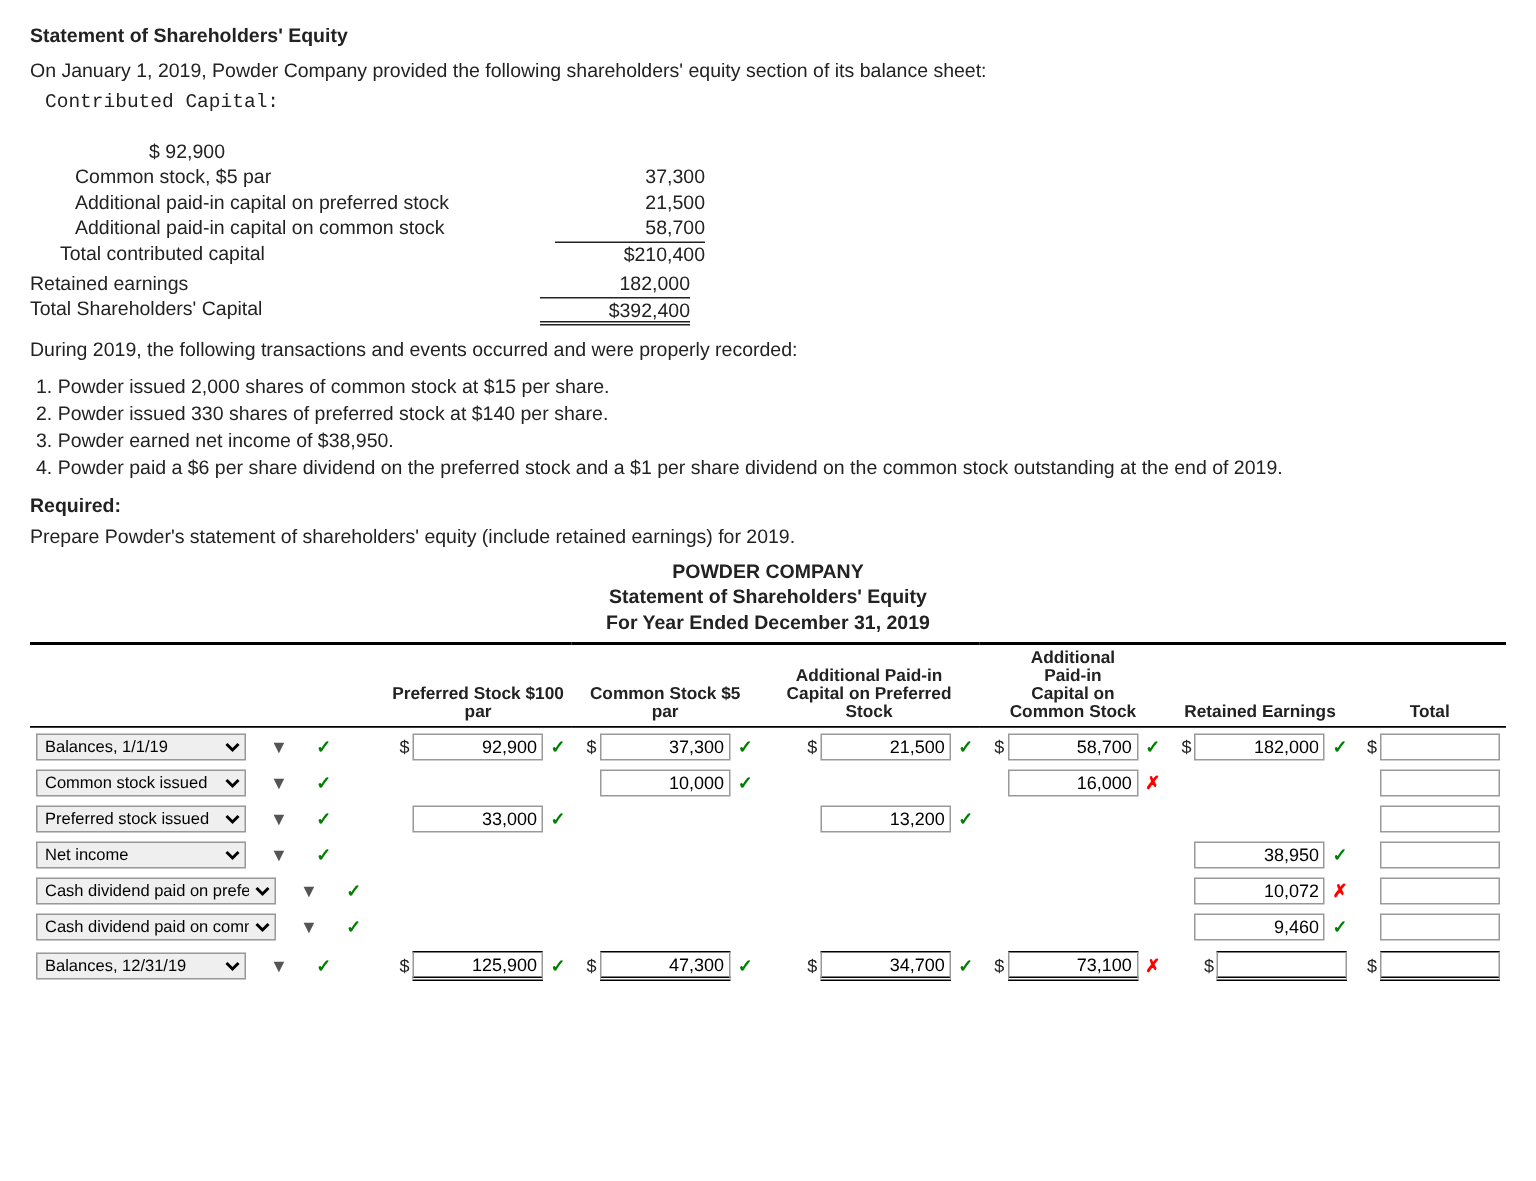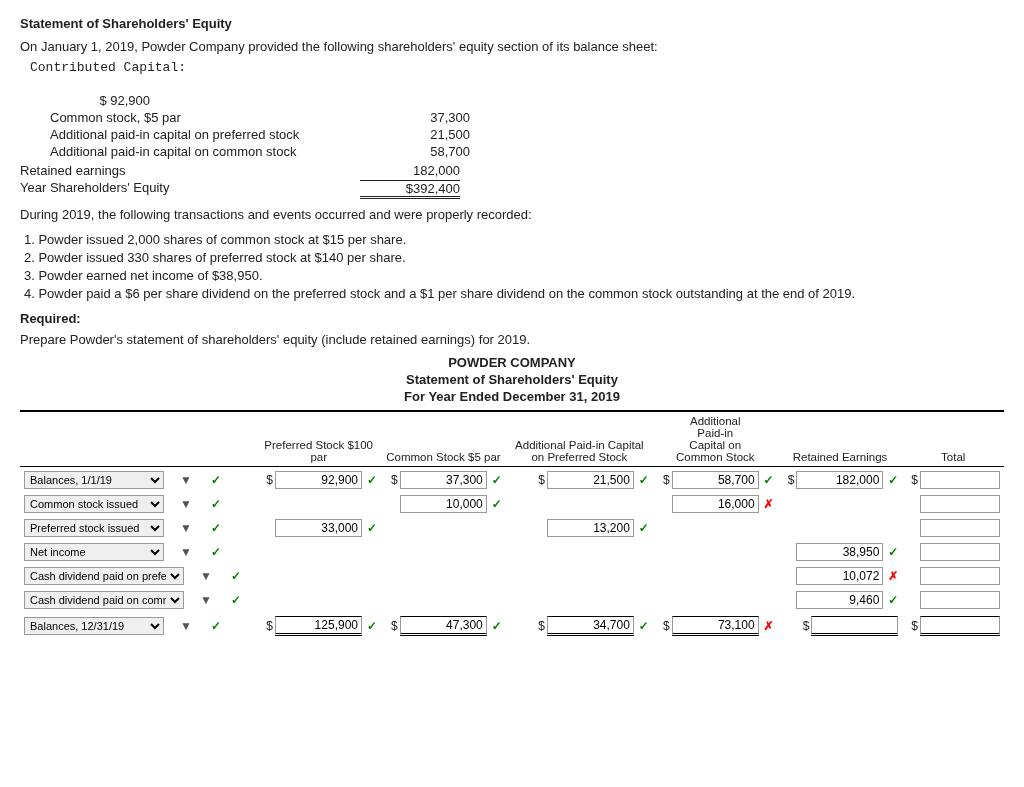--- a/index.html
+++ b/index.html
@@ -55,21 +55,21 @@
     }
     table th, table td {
       padding: 3px 4px;
       vertical-align: middle;
     }
     .header-top-border {
       border-top: 2px solid #000;
     }
     .col-header {
       text-align: center;
-      font-weight: normal;
+      font-weight: bold;
       font-size: 11.5px;
       vertical-align: bottom;
       border-bottom: 1px solid #000;
     }
     input[type="text"] {
       border: 1px solid #999;
       padding: 1px 3px;
       font-size: 12px;
       text-align: right;
     }
@@ -125,29 +125,33 @@
     <span class="cc-value">37,300</span>
   </div>
   <div class="cc-row">
     <span class="cc-label">Additional paid-in capital on preferred stock</span>
     <span class="cc-value">21,500</span>
   </div>
   <div class="cc-row">
     <span class="cc-label">Additional paid-in capital on common stock</span>
     <span class="cc-value">58,700</span>
   </div>
+  <div class="cc-total-row">
+    <span class="cc-total-label">Total contributed capital</span>
+    <span class="cc-total-value">$210,400</span>
+  </div>
 </div>
 
 <div class="re-row">
   <span class="re-label">Retained earnings</span>
   <span class="re-value">182,000</span>
 </div>
 
 <div class="tse-row">
-  <span class="tse-label">Year Shareholders' Equity</span>
+  <span class="tse-label">Total Shareholders' Capital</span>
   <span class="tse-value">$392,400</span>
 </div>
 
 <p class="transactions">During 2019, the following transactions and events occurred and were properly recorded:</p>
 <div>
   <div class="transaction-item">1. Powder issued 2,000 shares of common stock at $15 per share.</div>
   <div class="transaction-item">2. Powder issued 330 shares of preferred stock at $140 per share.</div>
   <div class="transaction-item">3. Powder earned net income of $38,950.</div>
   <div class="transaction-item">4. Powder paid a $6 per share dividend on the preferred stock and a $1 per share dividend on the common stock outstanding at the end of 2019.</div>
 </div>

